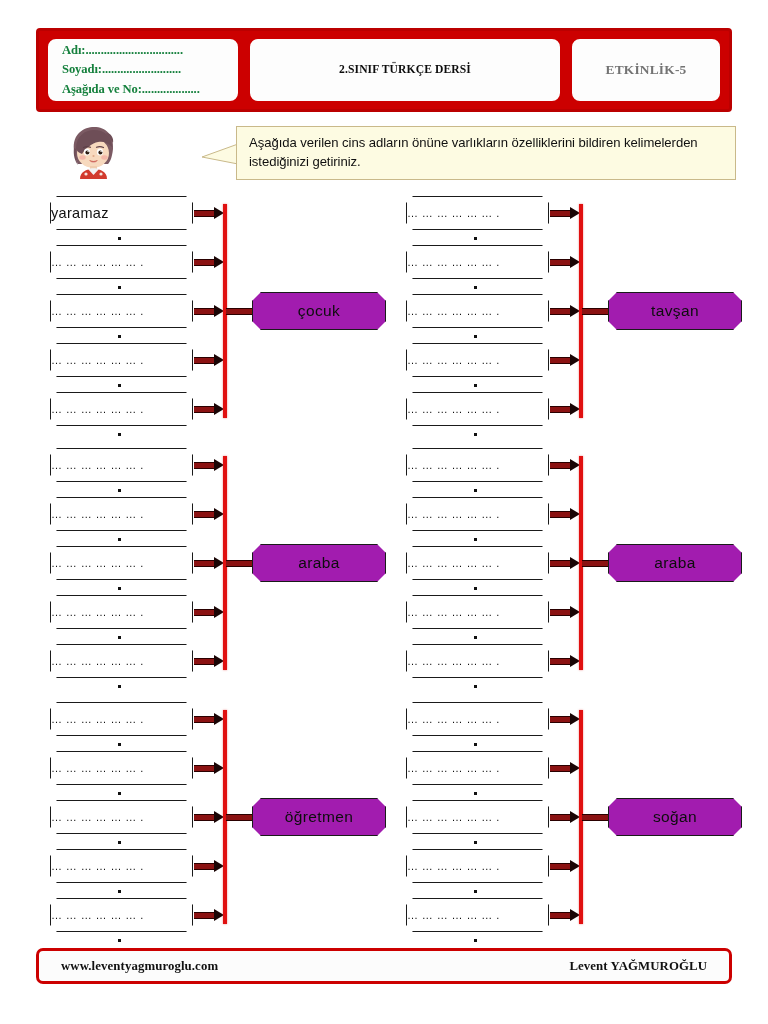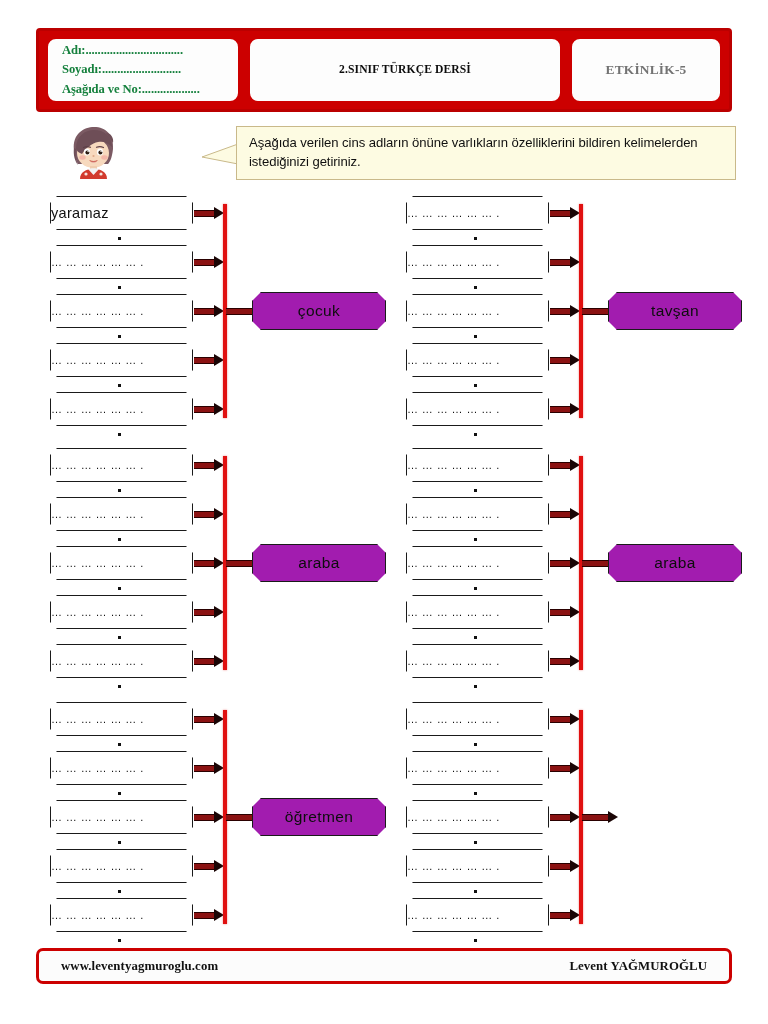--- a/index.html
+++ b/index.html
@@ -674,18 +674,21 @@
     </div>
   <div class="arrow a4">
       <div class="arrow-shaft"></div>
       <div class="arrow-head"></div>
     </div>
   <div class="vbar"></div>
   <div class="arrow-out">
       <div class="arrow-shaft"></div>
       <div class="arrow-head"></div>
     </div>
+  <div class="answer-card">
+      <span class="word">soğan</span>
+    </div>
 </div>
 
 <div id="footer-bar">
   <div class="ftext">www.leventyagmuroglu.com</div>
   <div class="ftext">Levent YAĞMUROĞLU</div>
 </div>
 
 </body></html>

